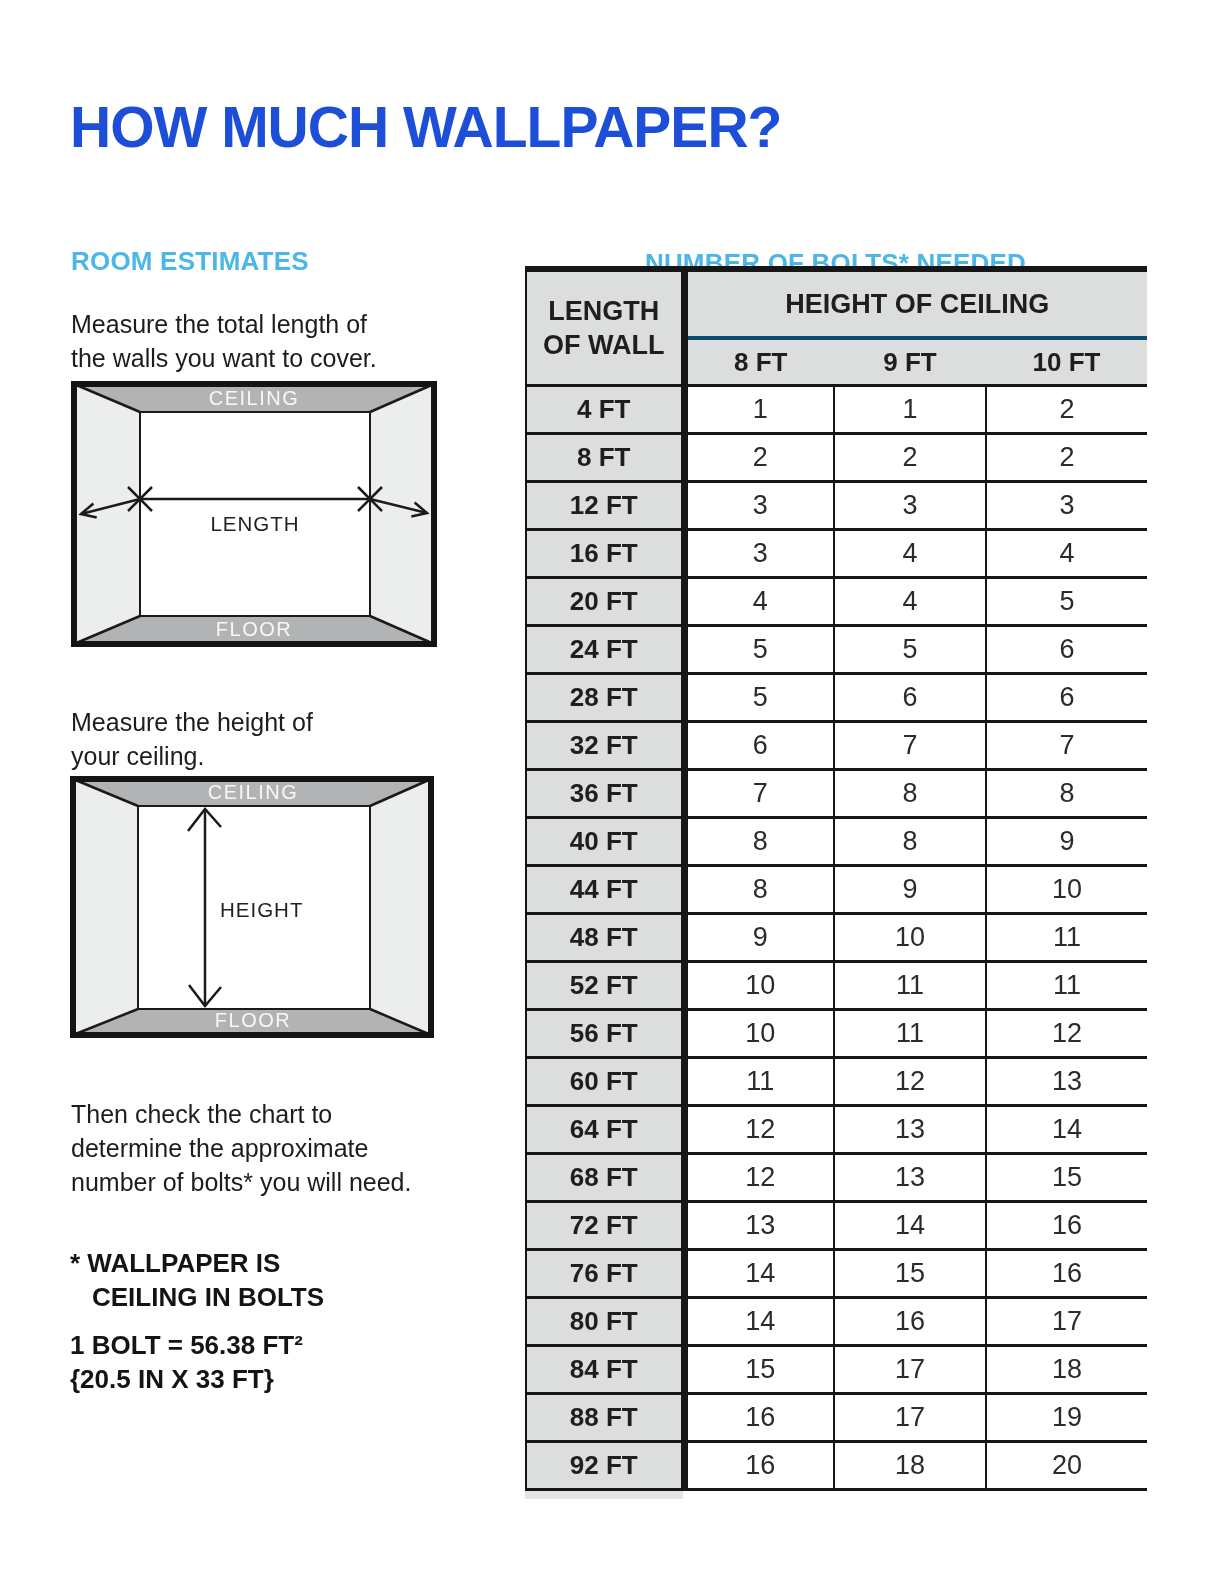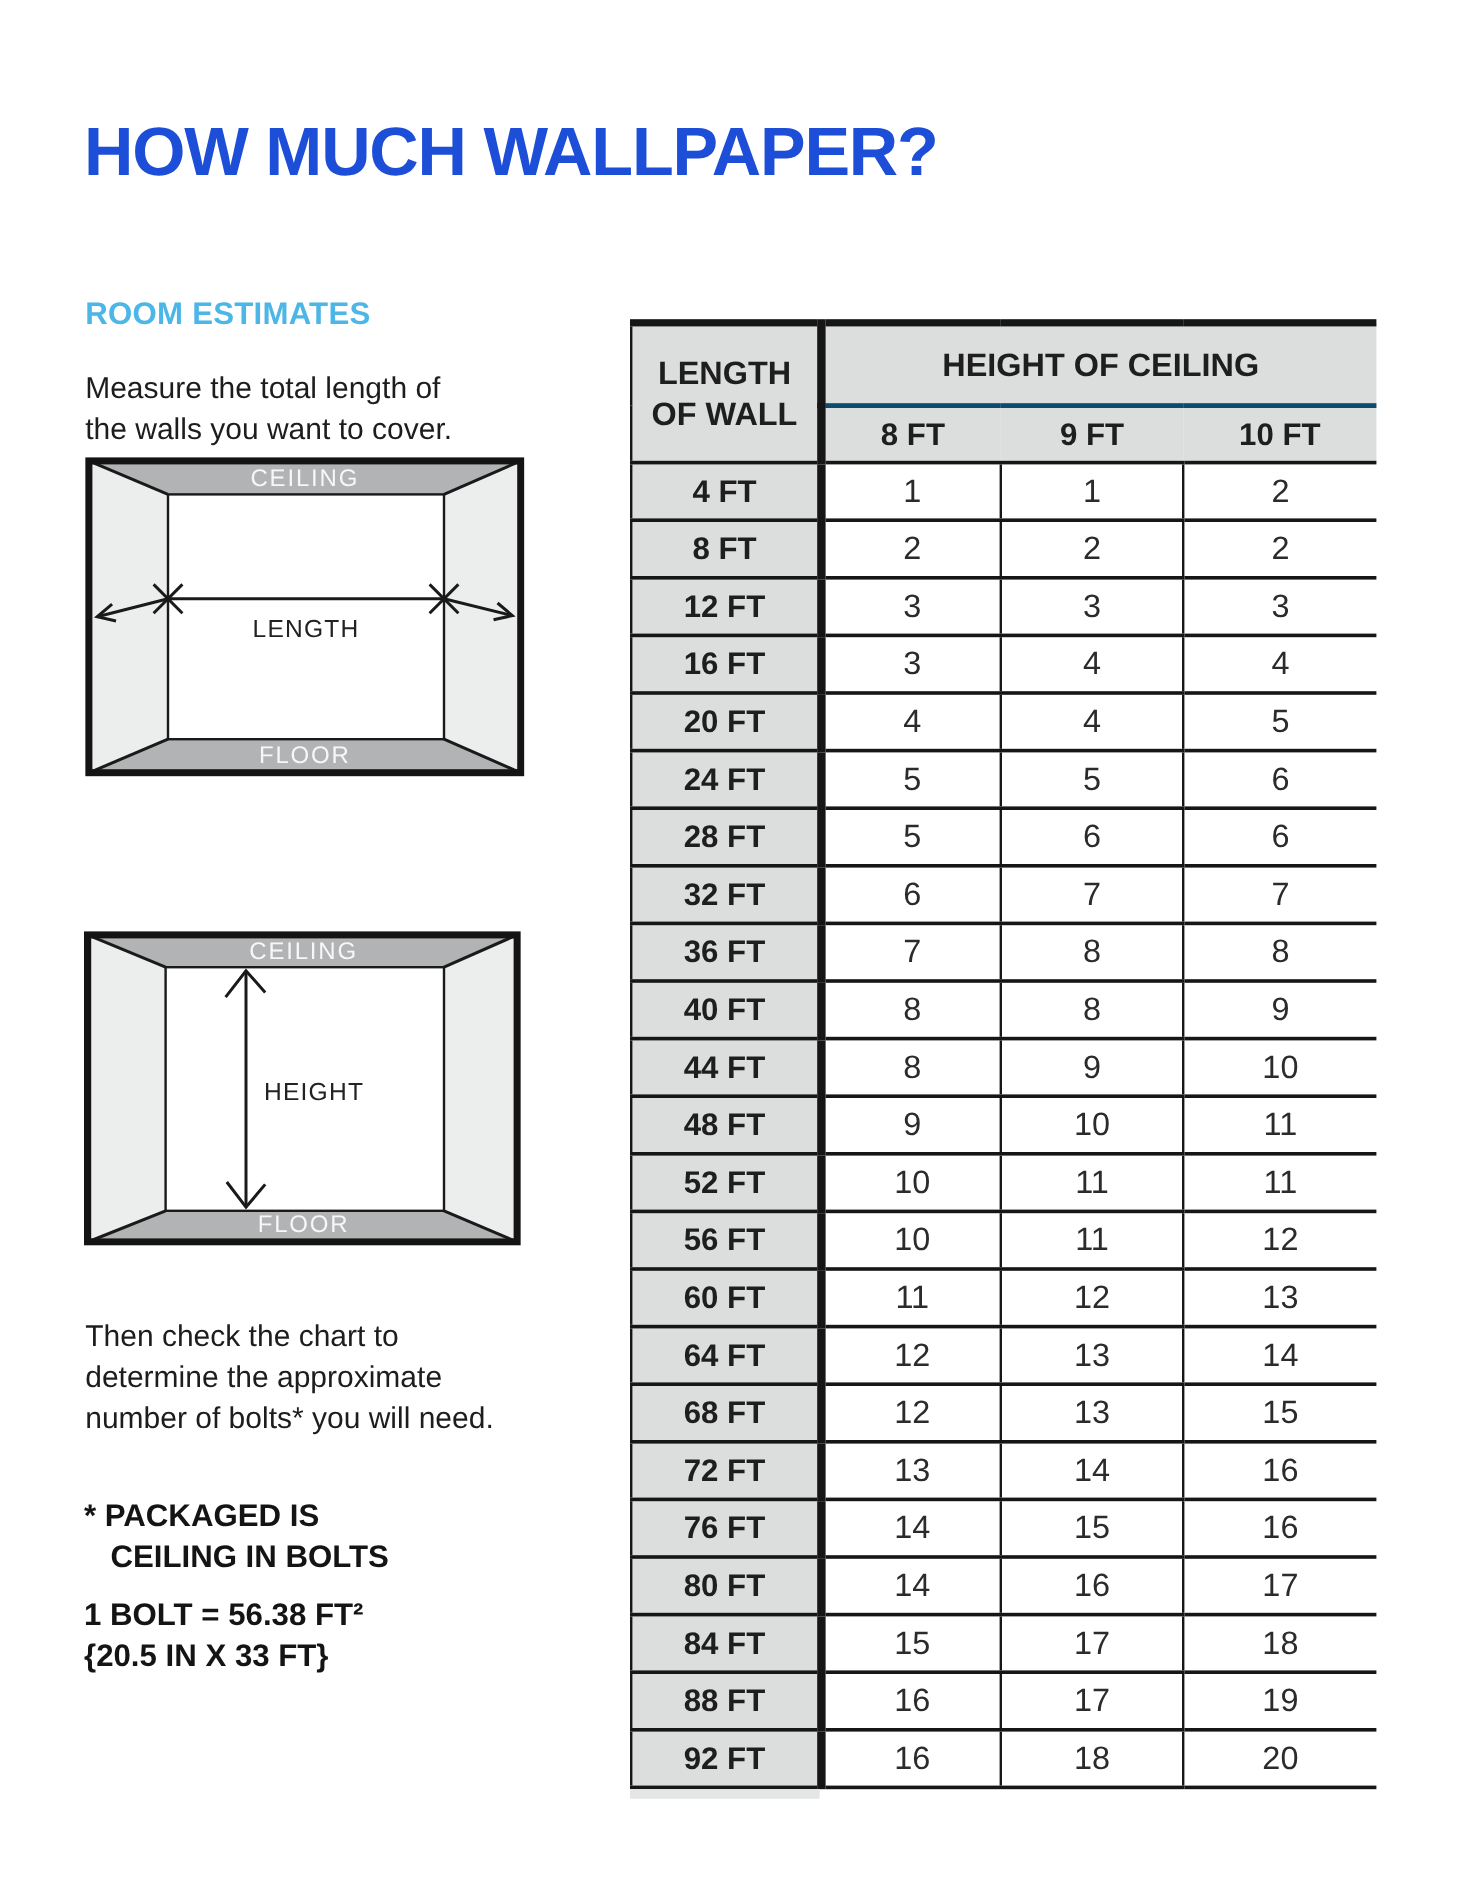--- a/index.html
+++ b/index.html
@@ -99,20 +99,22 @@
       <line x1="69" y1="118" x2="10" y2="133"></line>
       <polyline points="25.7,136.5 10,133 22.4,122.5"></polyline>
       <line x1="299" y1="118" x2="356" y2="132"></line>
       <polyline points="340.3,135.5 356,132 343.6,121.5"></polyline>
     </g>
     <text class="room-label" x="183" y="24" text-anchor="middle">CEILING</text>
     <text class="room-label" x="183" y="255" text-anchor="middle">FLOOR</text>
     <text class="measure-label" x="184" y="150" text-anchor="middle">LENGTH</text>
   </svg>
 
+  <p class="para" id="step2">Measure the height of
+your ceiling.</p>
 
   <svg class="diagram" id="height-diagram" width="364" height="262" viewBox="0 0 364 262">
     <polygon points="3,3 361,3 300,30 68,30" fill="#b1b3b4"></polygon>
     <polygon points="3,259 361,259 300,233 68,233" fill="#b1b3b4"></polygon>
     <polygon points="3,3 68,30 68,233 3,259" fill="#eceded"></polygon>
     <polygon points="361,3 300,30 300,233 361,259" fill="#eceded"></polygon>
     <rect x="68" y="30" width="232" height="203" fill="#ffffff" stroke="#1a1a1a" stroke-width="2"></rect>
     <g stroke="#1a1a1a" stroke-width="2.5">
       <line x1="3" y1="3" x2="68" y2="30"></line>
       <line x1="361" y1="3" x2="300" y2="30"></line>
@@ -128,29 +130,30 @@
     <text class="room-label" x="183" y="23" text-anchor="middle">CEILING</text>
     <text class="room-label" x="183" y="251" text-anchor="middle">FLOOR</text>
     <text class="measure-label" x="150" y="141" text-anchor="start">HEIGHT</text>
   </svg>
 
   <p class="para" id="step3">Then check the chart to
 determine the approximate
 number of bolts* you will need.</p>
 
   <div class="footnote" id="footnote-bolts">
-    <div>* PACKAGED IS</div>
+    <div>* WALLPAPER IS</div>
     <div class="indent">CEILING IN BOLTS</div>
   </div>
 
   <div class="footnote" id="bolt-spec">
     <div>1 BOLT = 56.38 FT²</div>
     <div>{20.5 IN X 33 FT}</div>
   </div>
 
+  <h2 class="section-heading accent" id="table-heading" style="color: rgb(76, 183, 230);">NUMBER OF BOLTS* NEEDED</h2>
 
   <div class="table-wrap">
     <table class="bolts">
       <colgroup>
         <col style="width:158px">
           <col style="width:150px">
           <col style="width:152px">
           <col style="width:161px">
       </colgroup>
       <thead>

